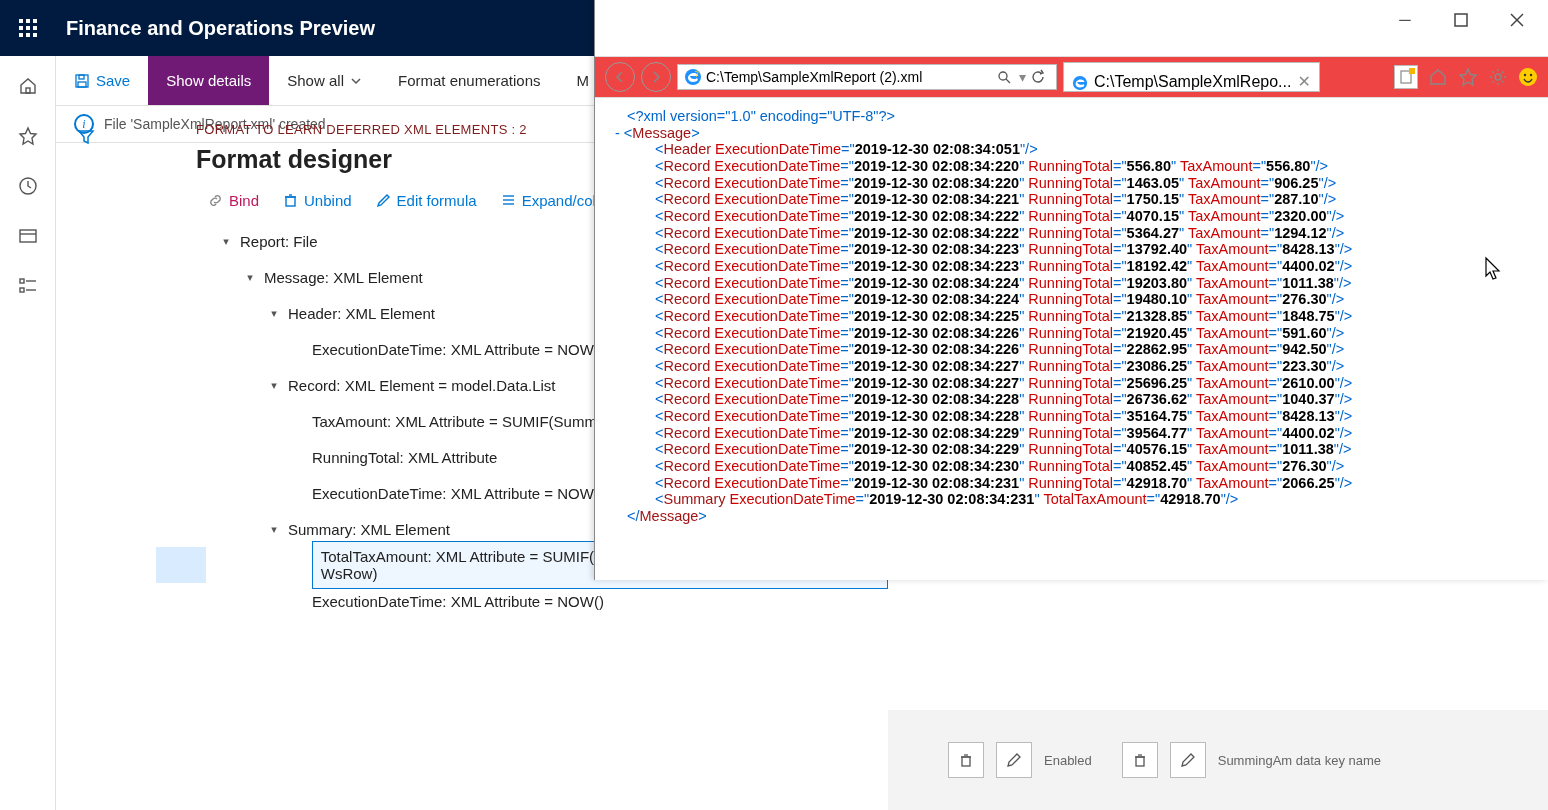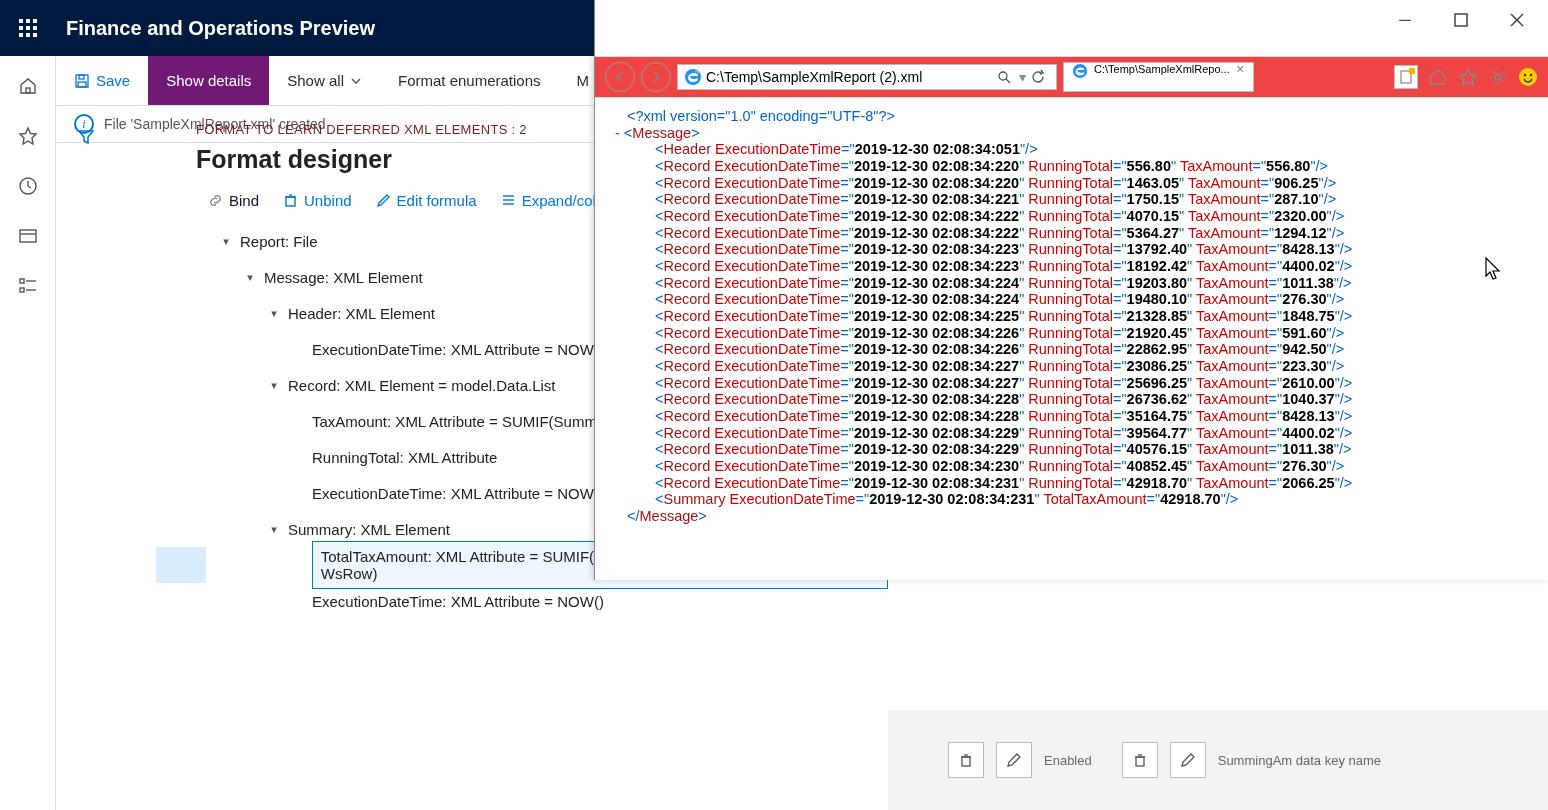--- a/index.html
+++ b/index.html
@@ -38,21 +38,21 @@
 .content { flex:1; padding:10px 0 0 0; overflow:hidden; }
 .filterbar { width:60px; display:flex; justify-content:center; padding-top:12px; float:left; }
 .filterbar svg { stroke:#0078d4; }
 
 .page-head { margin-left:80px; margin-top:6px; }
 .crumb { font-size:13px; letter-spacing:.3px; color:#7f1d1d; margin-bottom:8px; }
 .page-title { font-size:25px; font-weight:600; color:#222; }
 
 .toolbar2 { display:flex; gap:24px; margin:18px 0 14px 92px; font-size:15px; color:#0078d4; }
 .tool { display:flex; align-items:center; gap:6px; cursor:pointer; }
-.tool.muted { color:#0f172a; }
+.tool.muted { color:#be185d; }
 
 
 .tree { margin-left:102px; font-size:15px; color:#222; }
 .tree-row { display:flex; align-items:center; height:36px; }
 .caret { width:16px; display:inline-flex; justify-content:center; margin-right:6px; }
 .caret.down::before { content:"▾"; font-size:11px; color:#555; }
 .indent { display:inline-block; }
 .tree-row.selected { position:relative; }
 .tree-row.selected .cell-wrap { border:1px solid #0078d4; background:#eef6ff; padding:6px 8px; }
 .tree-row.selected::before { content:""; position:absolute; left:-62px; top:0; bottom:0; width:50px; background:#d9ecff; }
@@ -64,21 +64,21 @@
 .fieldlabel { color:#666; font-size:13px; }
 
 
 .iewin { position:absolute; top:0; right:0; width:954px; height:580px; background:#fff; border-left:1px solid #888; box-shadow:-2px 0 6px rgba(0,0,0,.15); display:flex; flex-direction:column; z-index: 50;}
 .ietitle { height:40px; display:flex; align-items:center; justify-content:flex-end; gap:34px; padding-right:20px; }
 .ietitle .wbtn { width:22px; height:22px; display:flex; align-items:center; justify-content:center; color:#444; }
 .ienav { height:42px; border-top:1px solid #ddd; border-bottom:1px solid #ddd; display:flex; align-items:center; padding:12px 10px; gap:6px; background:#ef4444;margin-top:16px; }
 .navcircle { width:30px; height:30px; border:1px solid #999; border-radius:50%; display:flex; align-items:center; justify-content:center; color:#888; }
 .addrbar { flex:0 0 380px; height:26px; border:1px solid #bbb; background:#fff; display:flex; align-items:center; padding:0 6px; font-size:14px; }
 .addrbar svg { margin-right:4px; flex-shrink:0; }
-.tab { height:30px; border:1px solid #bbb; background:#fff; display:flex; align-items:flex-start; padding:0 8px; font-size:11px; gap:6px; max-width:270px; }
+.tab { height:30px; border:1px solid #bbb; background:#fff; display:flex; align-items:flex-end; padding:0 8px; font-size:16px; gap:6px; max-width:270px; }
 .tabend { display:flex; align-items:center; gap:10px; margin-left:auto; color:#888; }
 .newtab { width:24px; height:24px; border:1px solid #bbb; background:#fff; display:flex; align-items:center; justify-content:center; position:relative; }
 .newtab::after { content:""; position:absolute; top:2px; right:2px; width:6px; height:6px; background:#f7b500; }
 
 .xmlview { flex:1; padding:10px 20px; font-family:Consolas,'Courier New',monospace; font-size:14.5px; line-height:1.15; overflow:auto; white-space:nowrap; }
 .xml-line { }
 .pi, .tag { color:#0066cc; }
 .tagname { color:#a31515; }
 .attrname { color:#c00; }
 .attrval { color:#000; }

